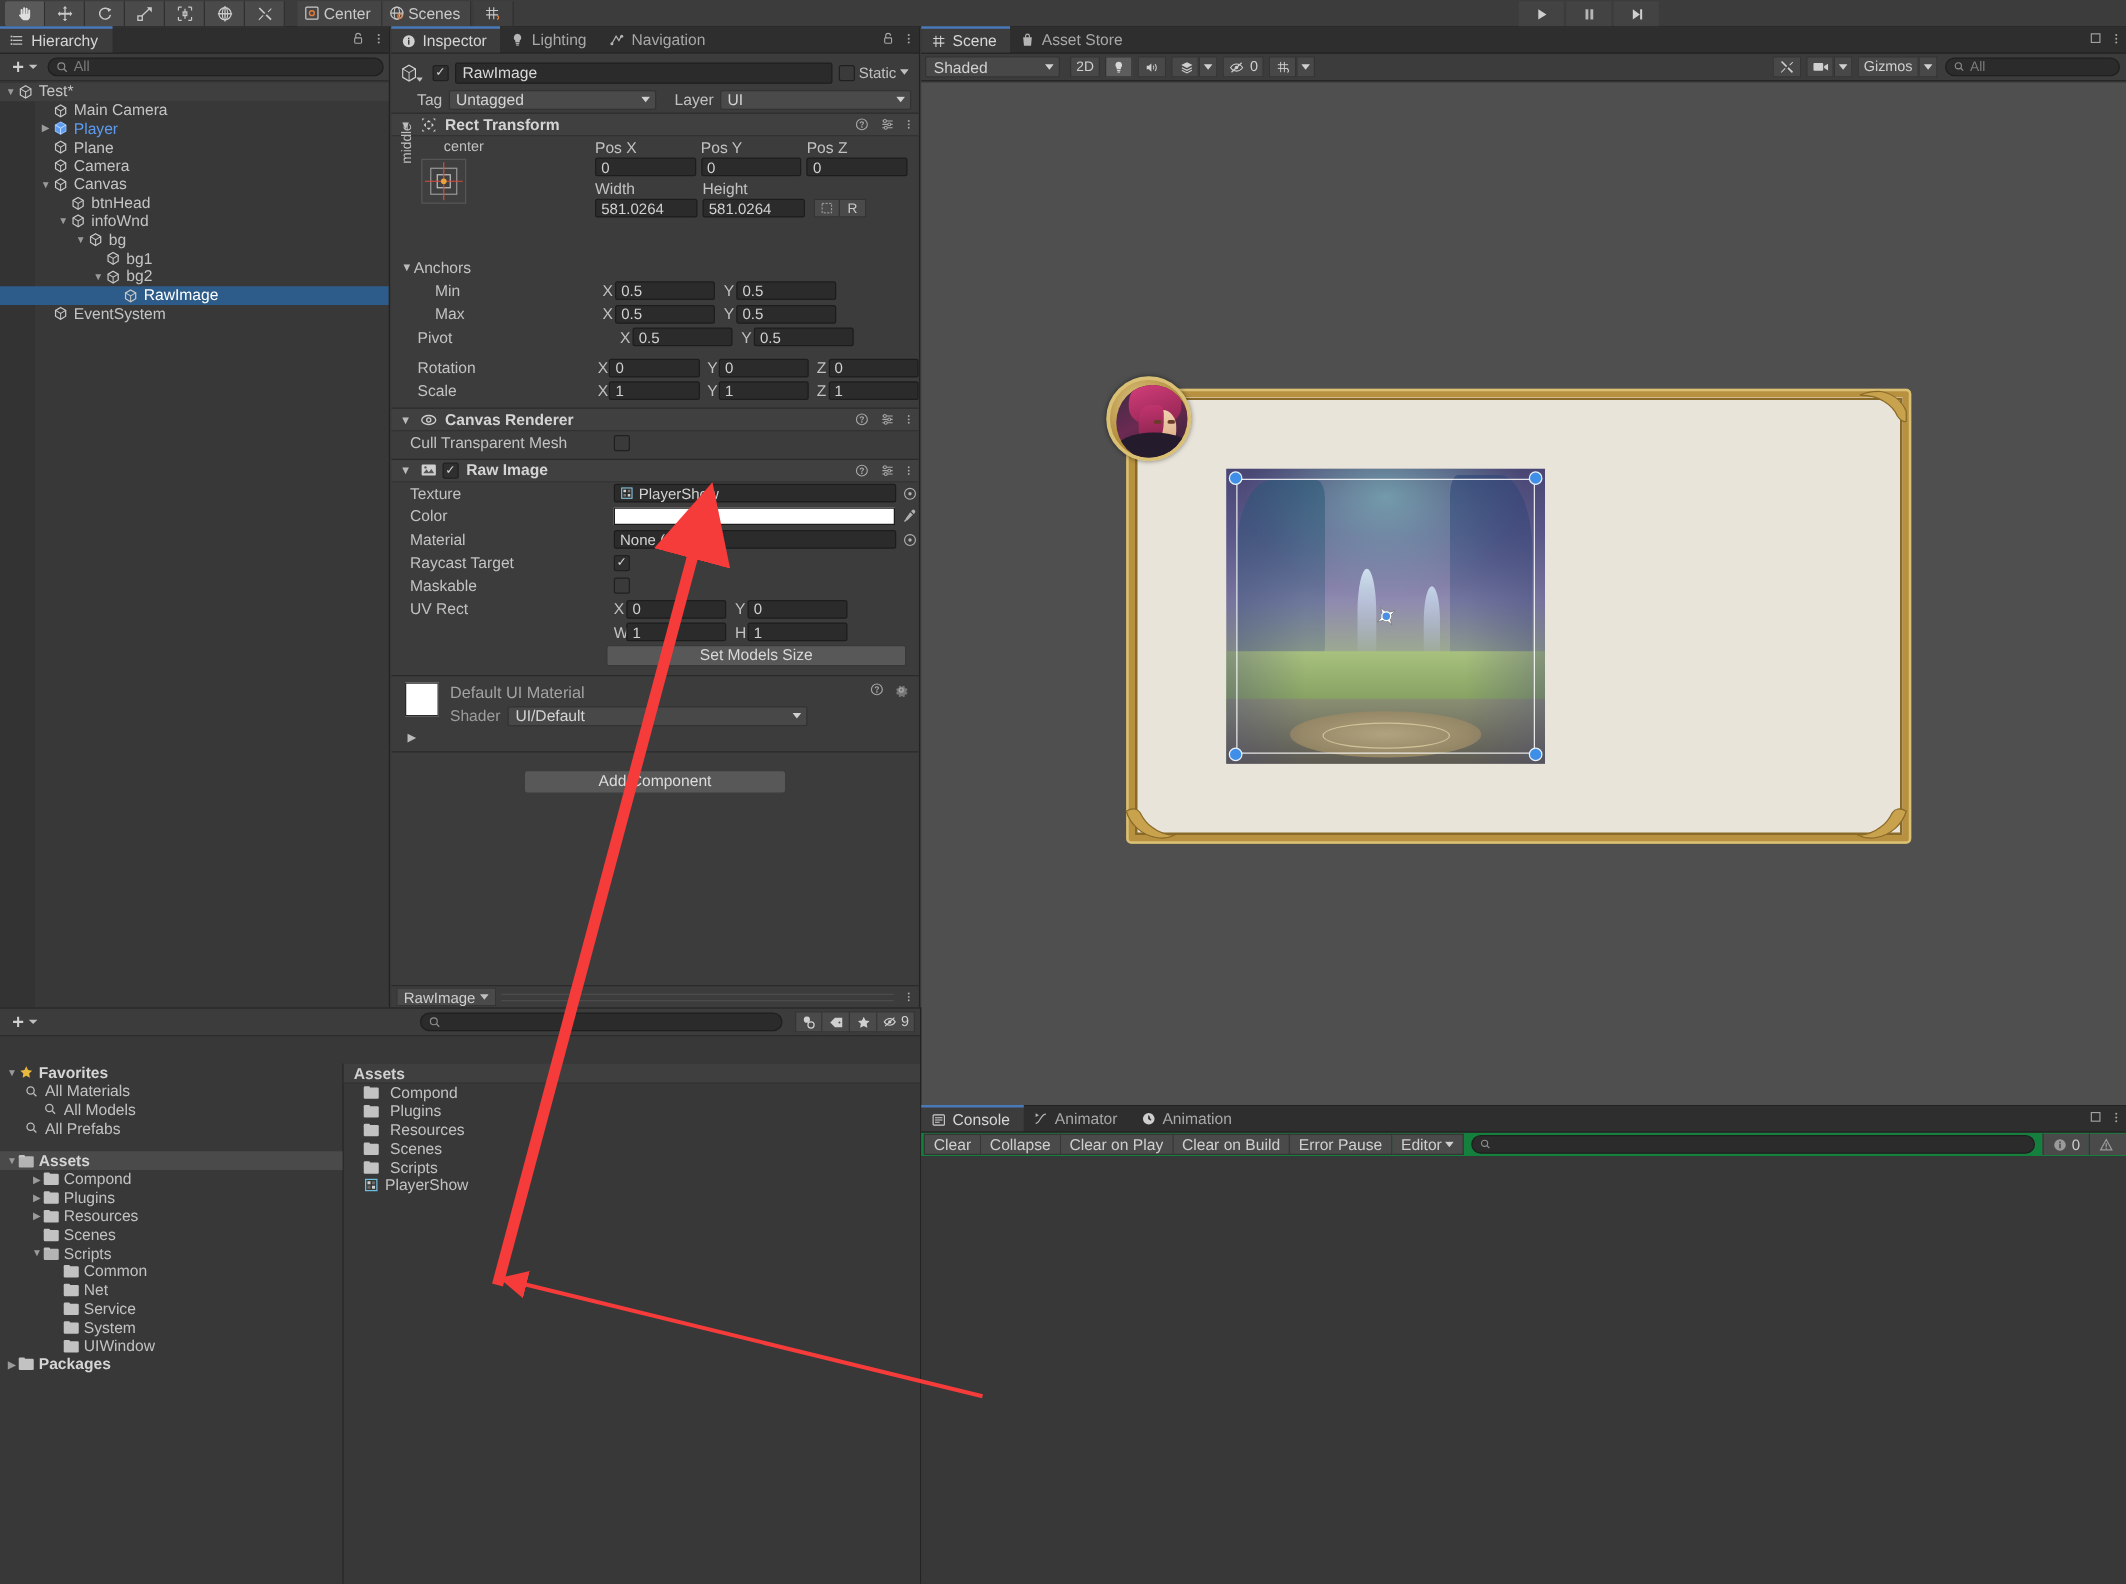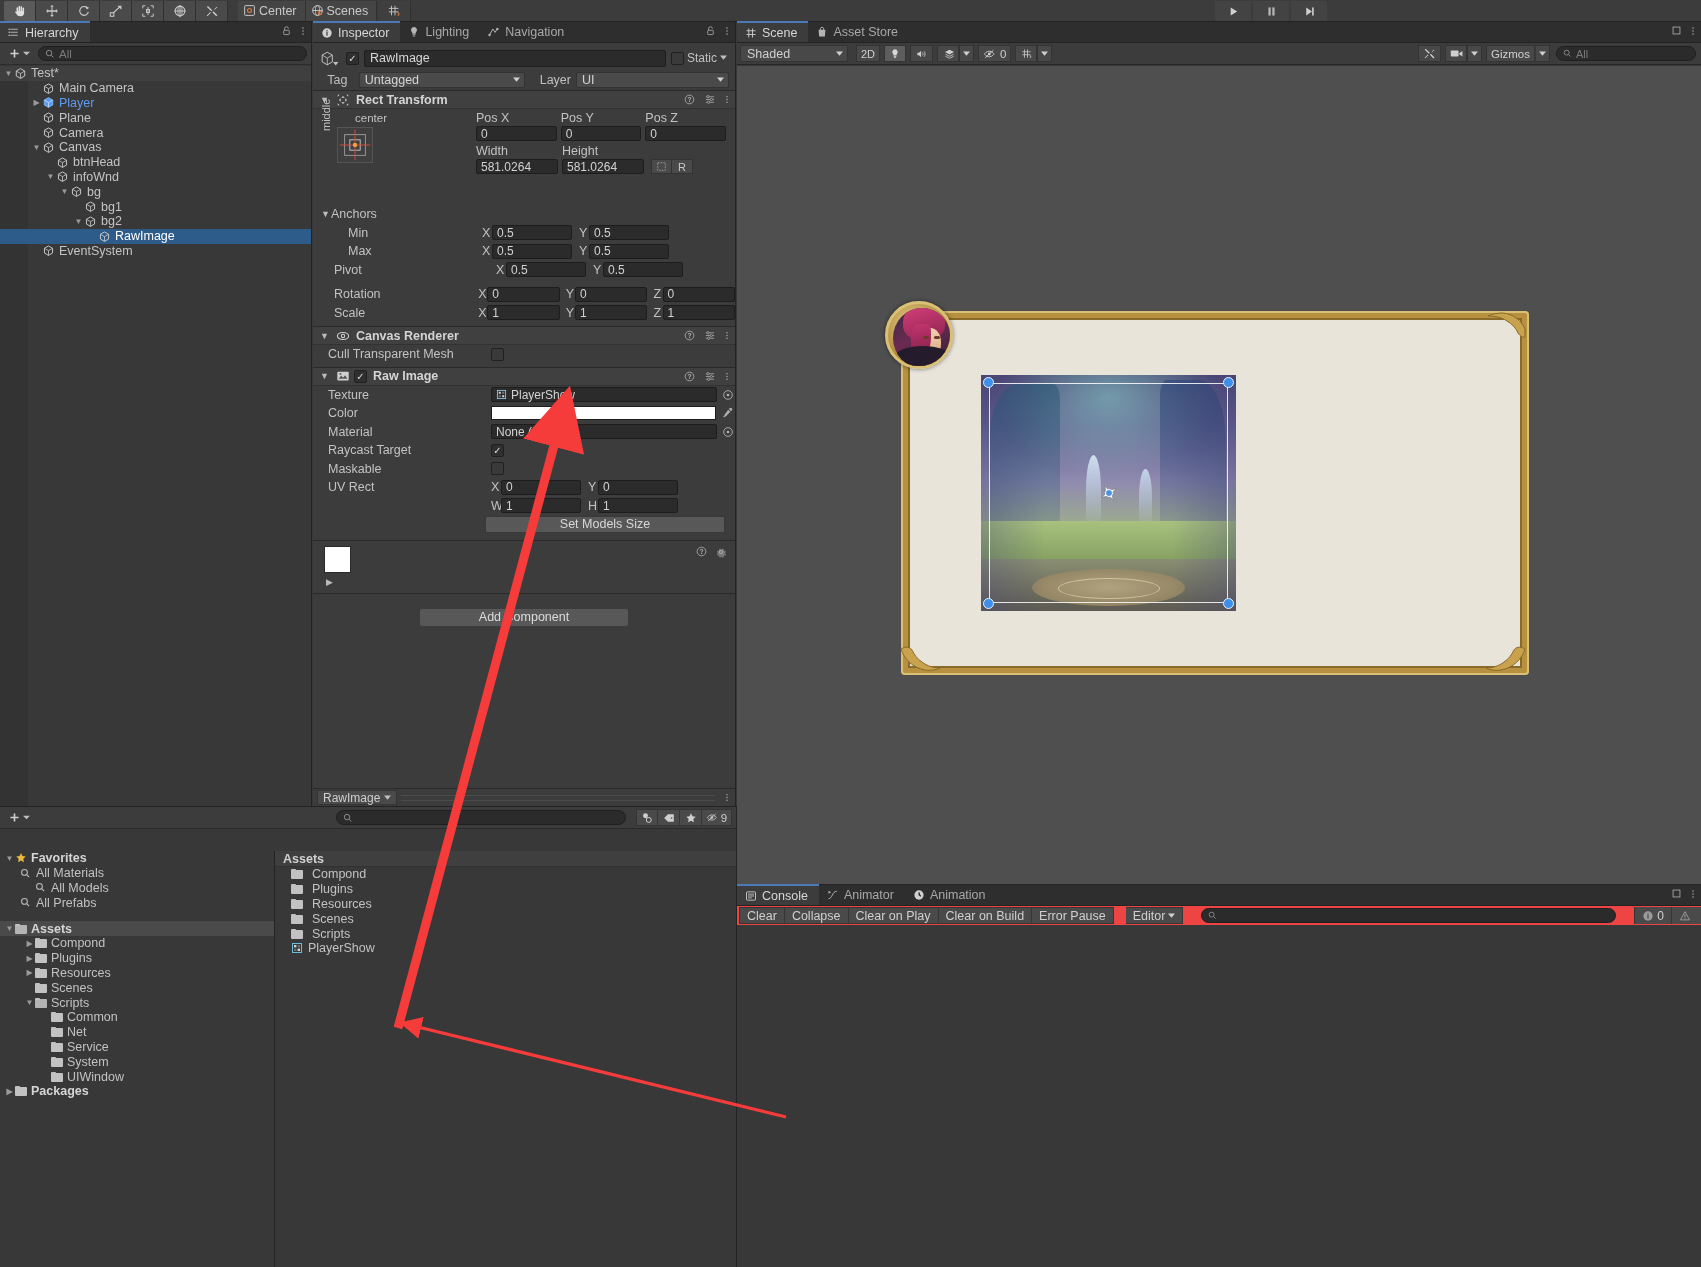--- a/index.html
+++ b/index.html
@@ -145,21 +145,21 @@
   .proj-right { flex:1; background:#383838; position:relative;}
   .p-row { height:14.8px; display:flex; align-items:center; font-size:12.5px; color:#c2c2c2; padding-left:2px; white-space:nowrap;}
   .p-row.sel { background:#4a4a4a; }
   .p-row .tw { width:11px; text-align:center; color:#9a9a9a; font-size:8px; flex:0 0 11px;}
   .assets-hdr { height:16px; background:#3f3f3f; display:flex; align-items:center; padding-left:8px;
     font-weight:bold; color:#d0d0d0; font-size:12.5px; border-bottom:1px solid #313131;}
   .a-row { height:14.8px; display:flex; align-items:center; font-size:12.5px; color:#c2c2c2; padding-left:16px; gap:5px;}
 
   
   #console { left:737px; top:884px; width:964px; height:383px; background:#383838; border-top:1px solid #232323;}
-  .con-tb { height:20px; background:#ef4444; display:flex; align-items:center; border-bottom:1px solid #2b2b2b; padding-left:2px; gap:12px;}
+  .con-tb { height:20px; background:#15803d; display:flex; align-items:center; border-bottom:1px solid #2b2b2b; padding-left:2px; gap:0;}
   .cbtn { height:17px; background:#4a4a4a; border:1px solid #363636; border-left:none;
       display:flex; align-items:center; padding:0 7px; color:#cfcfcf; font-size:12.5px; gap:3px;}
   .cbtn.f { border-left:1px solid #363636; }
   .con-search { flex:1; margin:0 6px; height:15px; background:#2b2b2b; border:1px solid #1f1f1f;
       border-radius:8px; display:flex; align-items:center; padding:0 6px; color:#7a7a7a; font-size:11px;}
   .con-count { display:flex; align-items:center; height:17px; }
   .cc { display:flex; align-items:center; gap:3px; padding:0 7px; background:#4a4a4a;
       border-left:1px solid #363636; height:17px; color:#cfcfcf; font-size:12px;}
   .con-body { position:absolute; left:0; right:0; top:40px; bottom:0; background:#383838;}
 
@@ -522,21 +522,21 @@
         <div class="static-box">
           <div class="chk" style="background:#3a3a3a"></div>
           <span>Static</span>
           <svg width="7" height="6" viewBox="0 0 8 6">
               <path fill="#c0c0c0" d="M0 0h8L4 5z"></path>
             </svg>
         </div>
       </div>
 
       <div class="taglayer">
-        <span class="tl-lbl" style="width:34px;text-align:center">Tag</span>
+        <span class="tl-lbl" style="width:34px;text-align:right">Tag</span>
         <div class="dropdown" style="width:172px">
           <span>Untagged</span>
           <svg width="7" height="6" viewBox="0 0 8 6">
               <path fill="#d0d0d0" d="M0 0h8L4 5z"></path>
             </svg>
         </div>
         <span class="tl-lbl" style="width:42px;text-align:right">Layer</span>
         <div class="dropdown" style="width:158px">
           <span>UI</span>
           <svg width="7" height="6" viewBox="0 0 8 6">
@@ -859,20 +859,32 @@
       <div class="row" style="padding-left:0">
         <div class="btn-flat" style="margin-left:172px;width:240px">
           <span>Set Models Size</span>
         </div>
       </div>
       <div style="height:6px"></div>
 
       <div style="border-top:1px solid #2a2a2a;padding:5px 0 0 0;">
         <div style="display:flex;align-items:flex-start;padding-left:11px;gap:9px;position:relative;">
           <div class="mat-prev"></div>
+          <div style="flex:1">
+            <div style="color:#a3a3a3;font-size:13px;">Default UI Material</div>
+            <div style="display:flex;align-items:center;gap:6px;margin-top:4px;">
+              <span style="color:#9d9d9d;font-size:12.5px;">Shader</span>
+              <div class="dropdown" style="width:240px;background:#484848">
+                <span>UI/Default</span>
+                <svg width="7" height="6" viewBox="0 0 8 6">
+                    <path fill="#d0d0d0" d="M0 0h8L4 5z"></path>
+                  </svg>
+              </div>
+            </div>
+          </div>
           <span style="position:absolute;right:8px;top:0;display:flex;gap:8px;align-items:center;">
             <span>
               <svg width="11" height="11" viewBox="0 0 16 16">
                   <circle cx="8" cy="8" r="6.3" fill="none" stroke="#a8a8a8" stroke-width="1.3"></circle>
                   <path fill="#a8a8a8" d="M7.2 9.3c0-1.6 1.8-1.6 1.8-2.7 0-.6-.4-1-1-1s-1.1.4-1.1 1H5.5c0-1.3 1-2.2 2.5-2.2S10.5 5.3 10.5 6.5c0 1.6-1.9 1.7-1.9 2.8zM7.2 10.3h1.6v1.5H7.2z"></path>
                 </svg>
             </span>
             <span>
               <svg width="12" height="12" viewBox="0 0 16 16">
                   <path fill="#a8a8a8" d="M8 5.2A2.8 2.8 0 1 0 8 10.8 2.8 2.8 0 0 0 8 5.2zm0 4.3a1.5 1.5 0 1 1 0-3 1.5 1.5 0 0 1 0 3z"></path>

